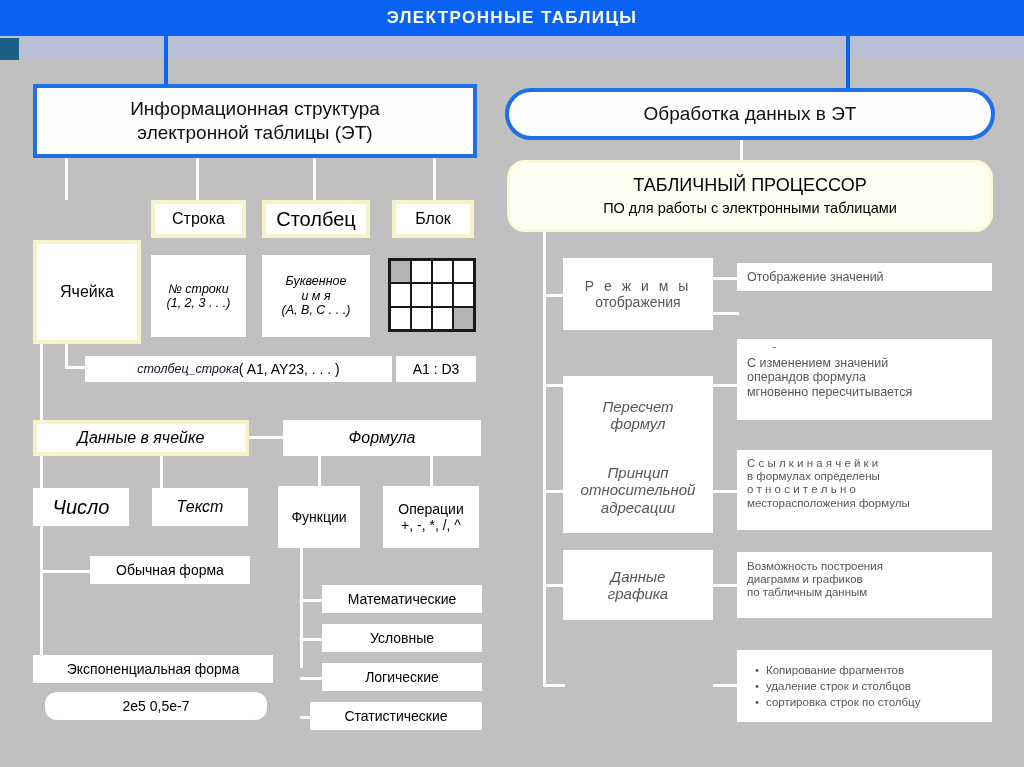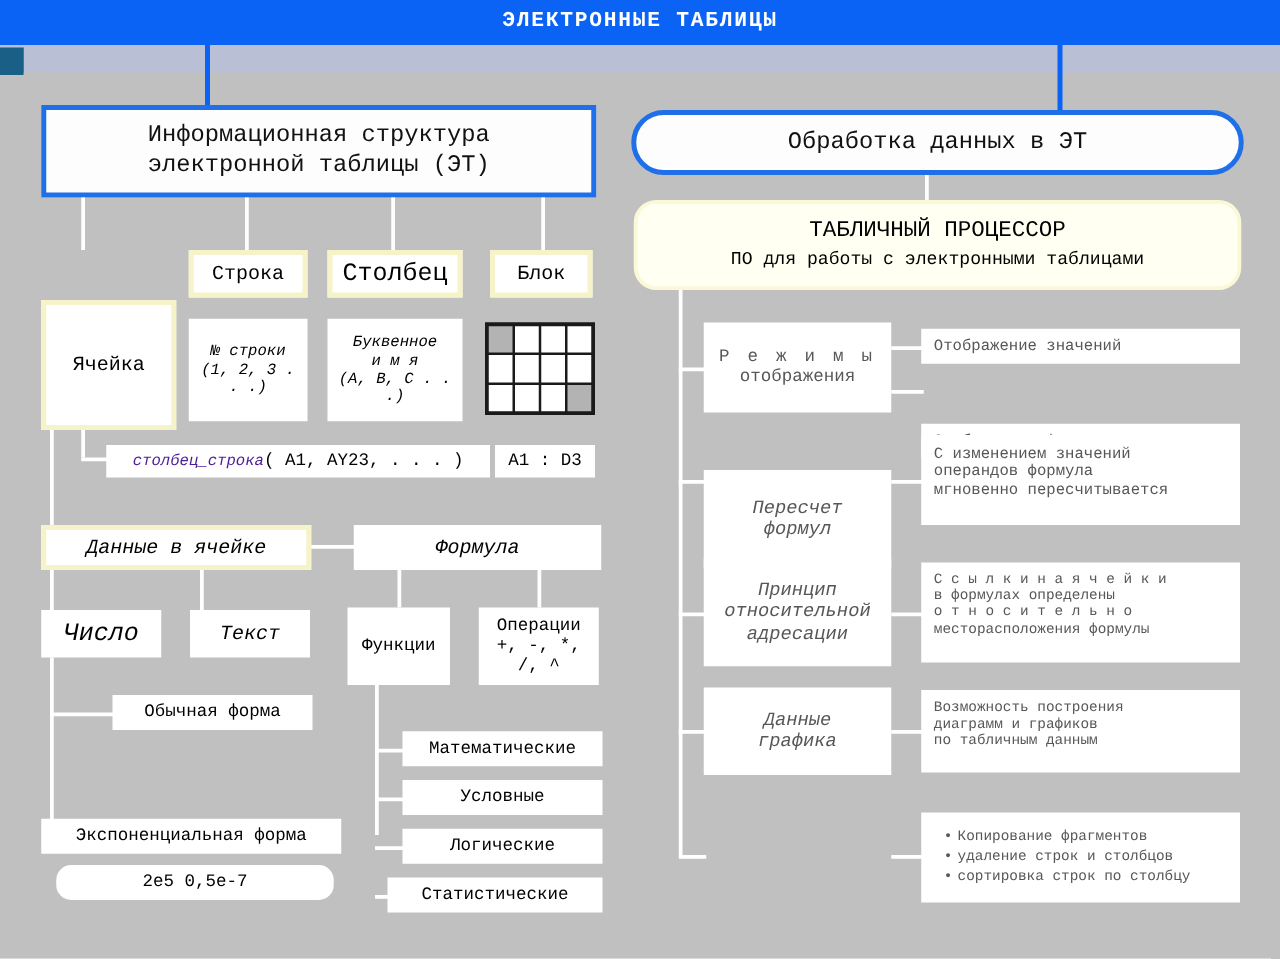--- a/index.html
+++ b/index.html
@@ -6,21 +6,21 @@
   html, body {
     margin: 0;
     padding: 0;
     background: #ffffff;
   }
   #page {
     position: relative;
     width: 1024px;
     height: 767px;
     background: #c0c0c0;
-    font-family: Liberation Mono, monospace;
+    font-family: Liberation Sans, sans-serif;
     overflow: hidden;
     -webkit-font-smoothing: antialiased;
   }
 
   
   .banner {
     position: absolute;
     left: 0; top: 0;
     width: 1024px; height: 36px;
     background: #0a63f5;
@@ -208,21 +208,21 @@
     <i></i>
       <i></i>
       <i></i>
       <i class="sh"></i>
   </div>
 
   <div class="vline" style="left:65px; top:344px; height:22px;"></div>
   <div class="hline" style="left:65px; top:366px; width:22px;"></div>
 
   <div class="box plain" style="left:85px; top:356px; width:307px; height:26px;">
-    <span class="ital small" style="color:#4c1d95;">столбец_строка</span>
+    <span class="ital small" style="color:#0f172a;">столбец_строка</span>
     <span style="font-size:14px;">( A1, AY23, . . . )</span>
   </div>
 
   <div class="box plain" style="left:396px; top:356px; width:80px; height:26px; font-size:14px;">
     <span>A1 : D3</span>
   </div>
 
   <div class="vline" style="left:40px; top:344px; height:78px;"></div>
 
   <div class="box ivory ital" style="left:33px; top:420px; width:216px; height:36px; font-size:16px;">

